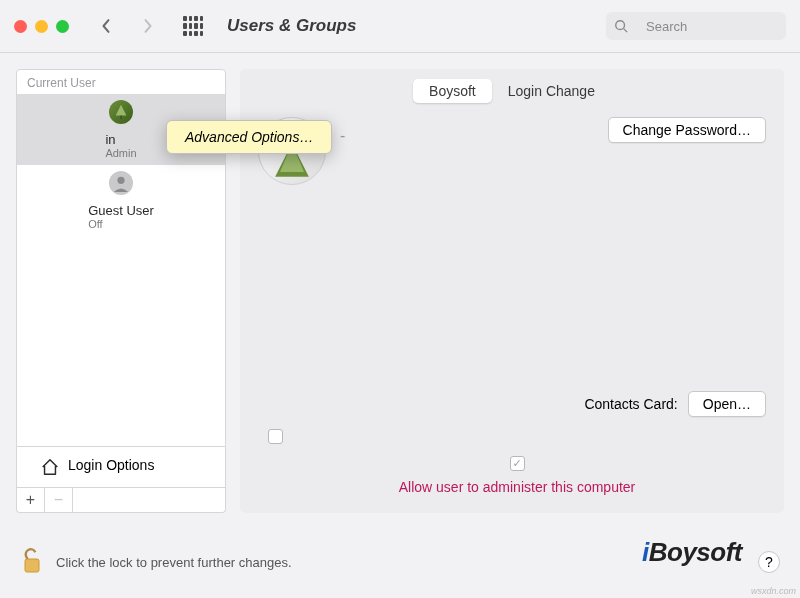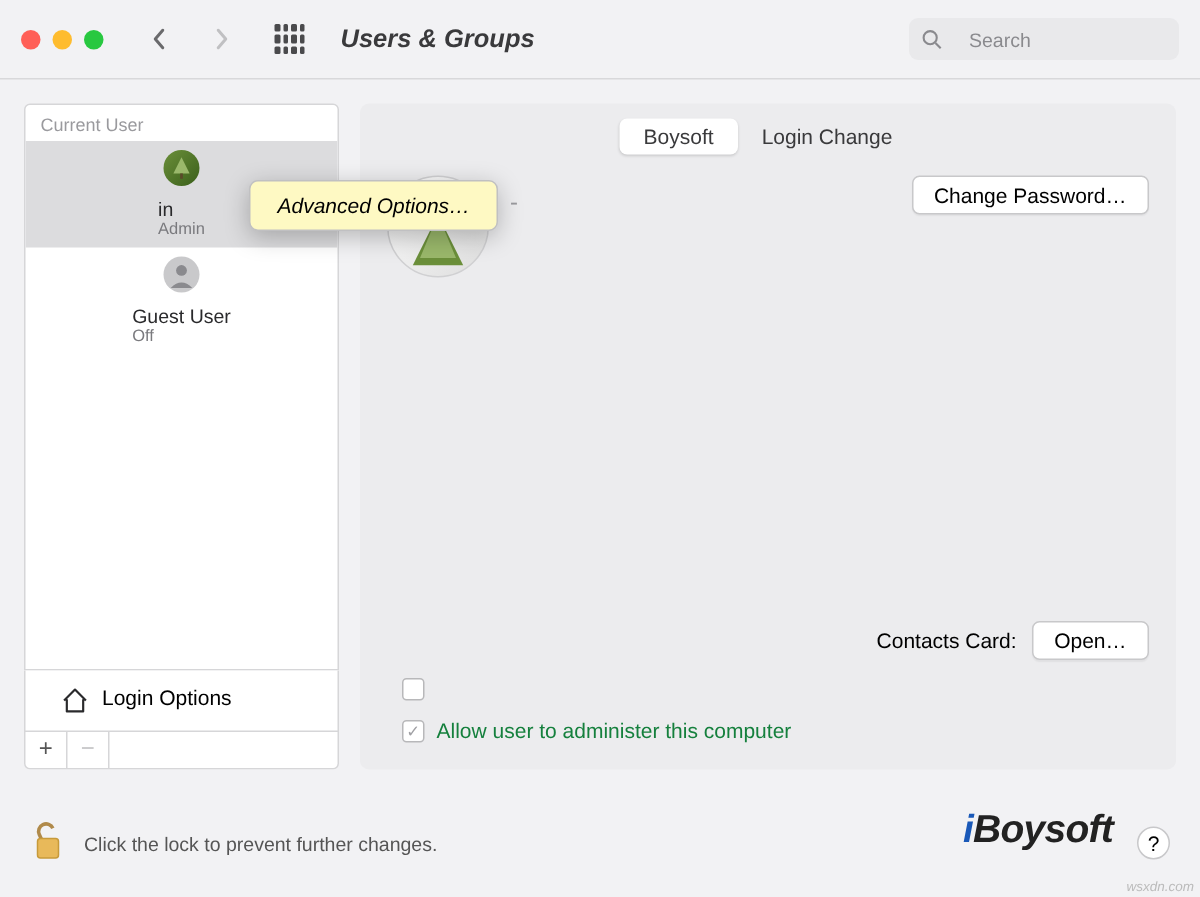--- a/index.html
+++ b/index.html
@@ -50,21 +50,21 @@
 .profile-row { display: flex; align-items: flex-start; gap: 14px; }
 .avatar-lg { width: 68px; height: 68px; border-radius: 50%; background: linear-gradient(135deg,#fff,#ddd); border: 1px solid #d0d0d2; overflow: hidden; display:flex;align-items:flex-end;justify-content:center; }
 .avatar-lg svg { width: 48px; height: 48px; }
 
 .btn { background: #fff; border: 1px solid #c8c8ca; border-radius: 5px; padding: 4px 14px; font-size: 14px; box-shadow: 0 1px 1px rgba(0,0,0,.05); cursor: pointer; }
 .btn-chpw { margin-left: auto; }
 
 .lower { position: absolute; bottom: 18px; left: 18px; right: 18px; display: flex; flex-direction: column; gap: 12px; }
 .contacts-row { display: flex; align-items: center; justify-content: flex-end; gap: 10px; font-size: 14px; }
 .chk-row { display: flex; align-items: center; gap: 8px; font-size: 14px; color: #3a3a3c; padding-left: 10px; }
-.chk-row.disabled { color: #15803d; }
+.chk-row.disabled { color: #be185d; flex-direction: column; }
 .chk { width: 15px; height: 15px; border: 1px solid #b8b8ba; border-radius: 3px; background: #fff; display:flex;align-items:center;justify-content:center; }
 .chk.checked::after { content: "✓"; font-size: 11px; color: #a0a0a4; }
 
 
 .context-menu { position: absolute; top: 120px; left: 166px; background: #fef9c3; border: 1px solid #c0c0c2; border-radius: 6px; box-shadow: 0 4px 16px rgba(0,0,0,.25); padding: 4px 0; z-index: 50; font-style: italic; }
 .context-item { padding: 4px 18px; font-size: 14px; cursor: pointer; }
 
 
 .footer { position: absolute; bottom: 8px; left: 0; right: 0; height: 56px; display: flex; align-items: center; padding: 0 20px; gap: 12px; }
 .lock-icon svg { width: 24px; height: 30px; }

